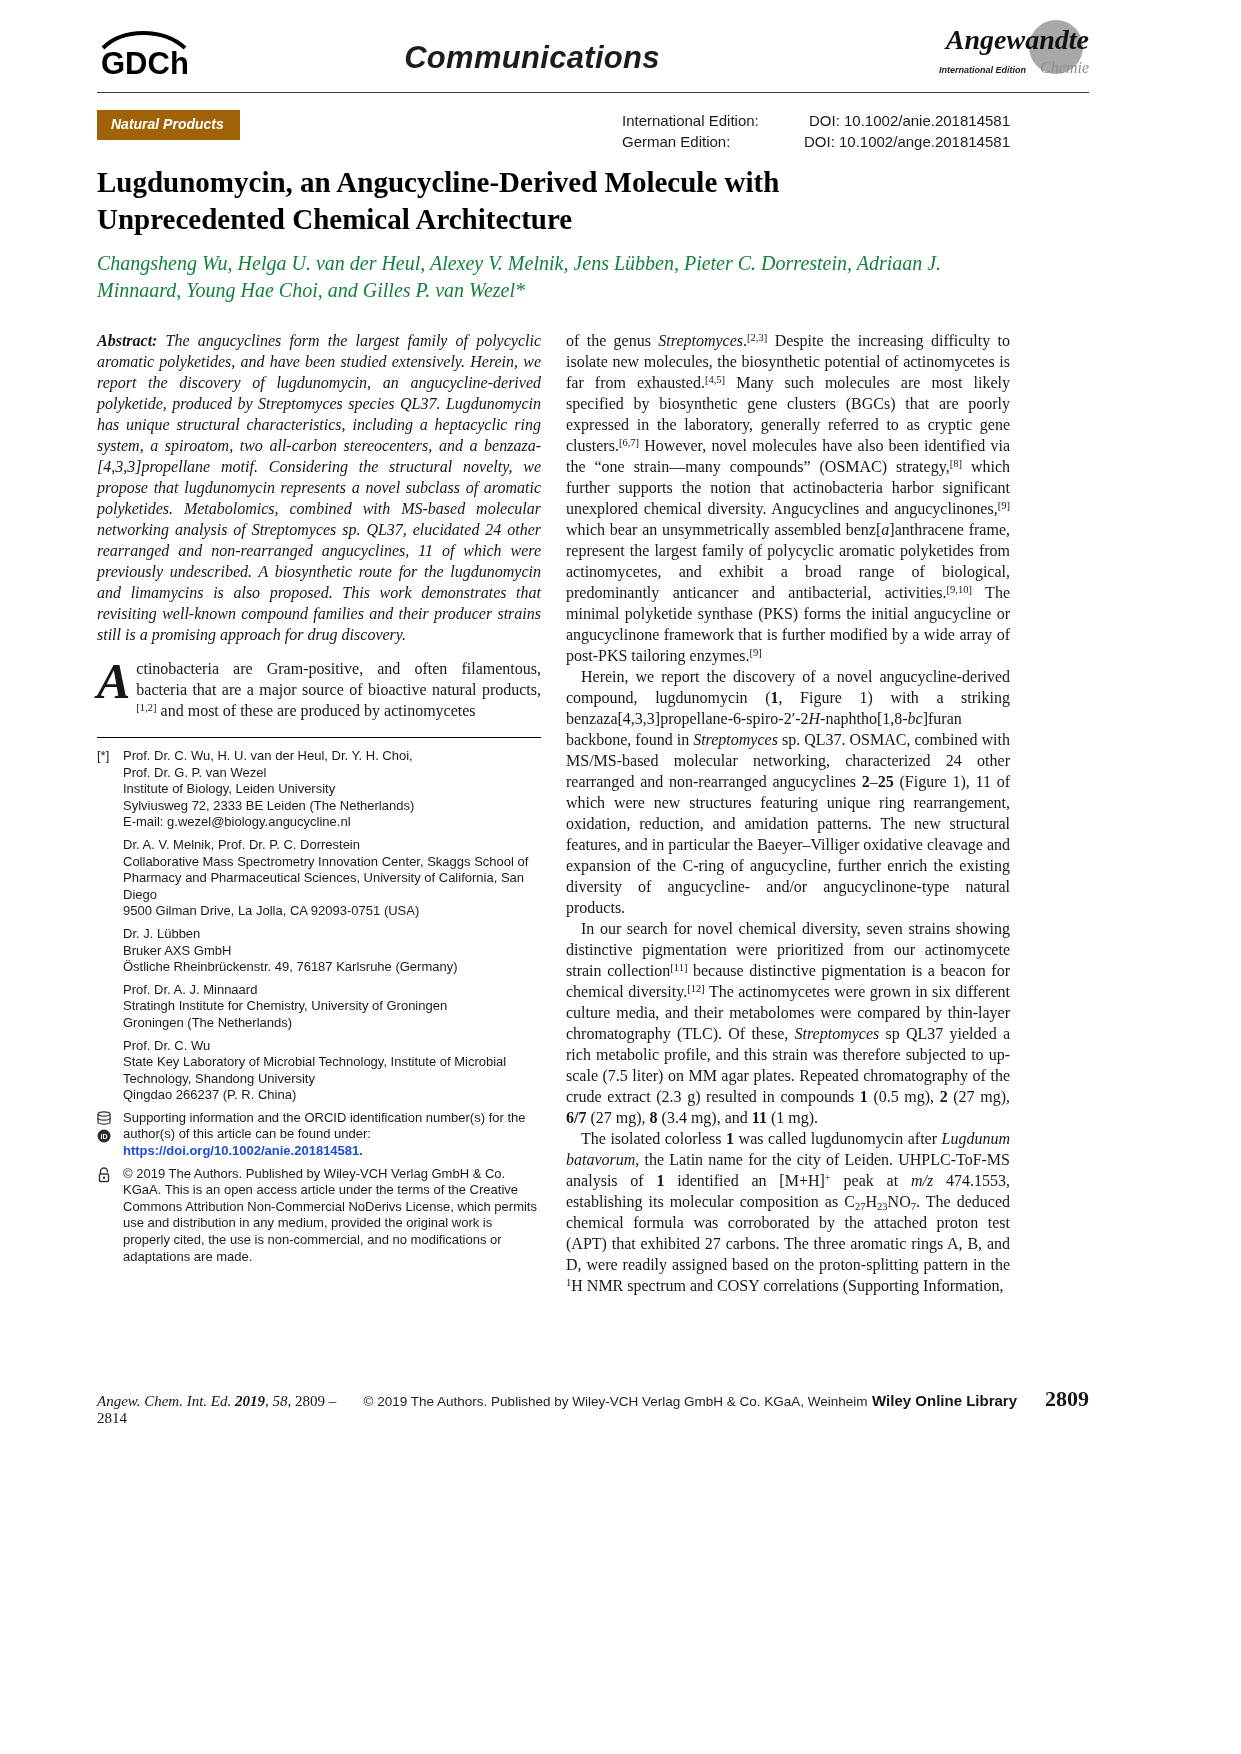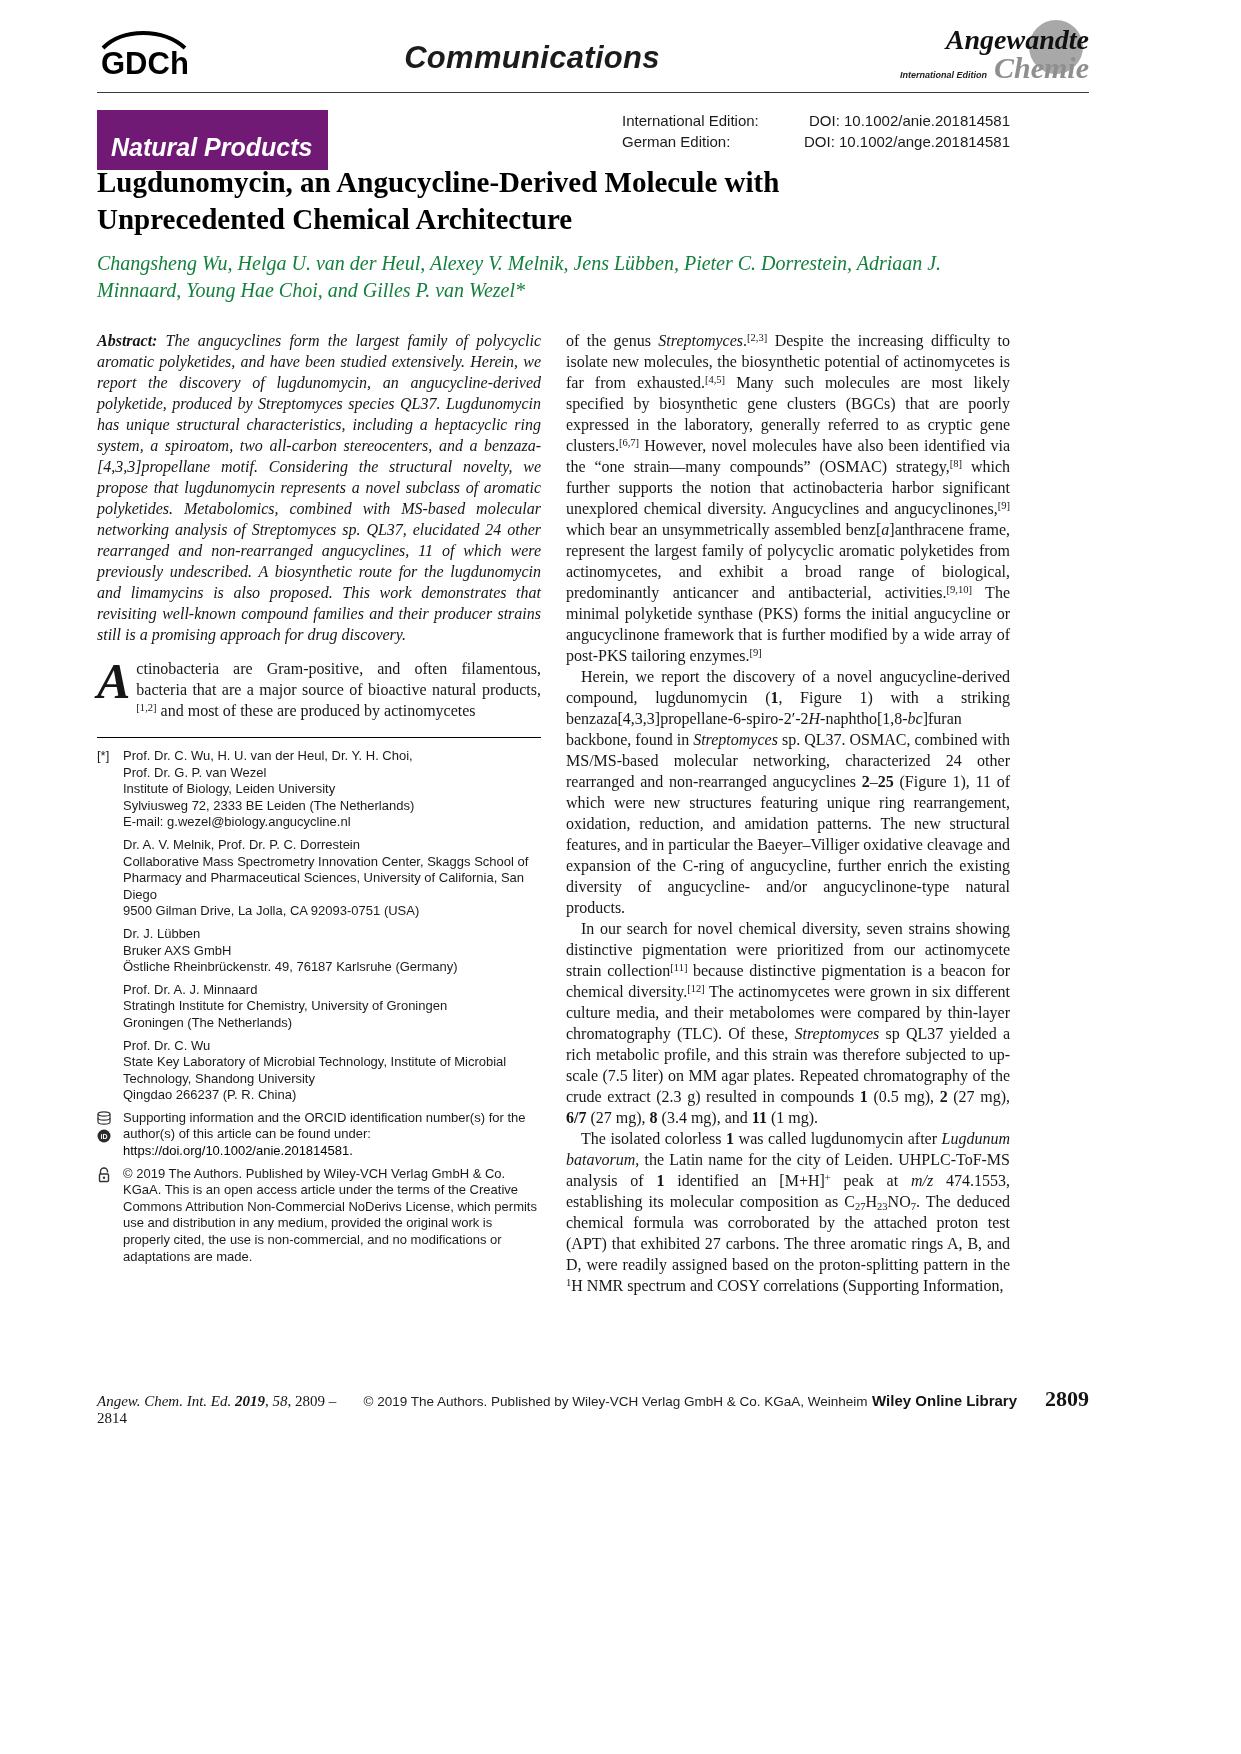--- a/index.html
+++ b/index.html
@@ -17,28 +17,28 @@
   .ang-logo { position:relative; width:218px; height:64px; text-align:right; }
   .ang-circle { position:absolute; right:6px; top:-4px; width:54px; height:54px;
     border-radius:50%; background:#a8a8a8; z-index:0; }
   .ang-name { position:relative; z-index:1; font-family:"Liberation Serif", serif;
     font-weight:bold; font-style:italic; font-size:28px; line-height:32px; color:#111; }
   .ang-sub { position:relative; z-index:1; display:flex; justify-content:flex-end;
     align-items:baseline; gap:7px; }
   .ang-intl { font-family:"Liberation Sans", sans-serif; font-style:italic;
     font-weight:bold; font-size:9px; color:#222; }
   .ang-chemie { font-family:"Liberation Serif", serif; font-style:italic;
-    font-weight:bold; font-size:30px; color:#8f8f8f; line-height:24px; }
+    font-weight:normal; font-size:16px; color:#8f8f8f; line-height:24px;margin-left:7px; }
   .header-rule { position:absolute; top:92px; left:97px; width:992px;
     border-top:1.5px solid #3a3a3a; }
   
   .badge-row { position:absolute; top:110px; left:97px; width:913px;
     display:flex; justify-content:space-between; align-items:flex-start; }
-  .badge { background:#701a75; color:#fff; font-family:"Liberation Sans", sans-serif;
-    font-style:italic; font-weight:bold; font-size:25px; padding:23px 16px 8px 14px; }
+  .badge { background:#a16207; color:#fff; font-family:"Liberation Sans", sans-serif;
+    font-style:italic; font-weight:bold; font-size:14px; padding:6px 16px 8px 14px; }
   .doi-block { font-family:"Liberation Sans", sans-serif; font-size:15px;
     line-height:21px; color:#1a1a1a; }
   .doi-row { display:flex;justify-content:space-between; }
   .doi-label { width:182px; }
   
   .title { position:absolute; top:164px; left:97px; width:820px;
     font-size:29px; line-height:37px; font-weight:bold; color:#000; }
   .authors { position:absolute; top:250px; left:97px; width:930px;
     font-style:italic; font-size:20px; line-height:27px; color:#15803d; }
   
@@ -52,21 +52,21 @@
   sup { font-size:0.66em; vertical-align:baseline; position:relative; top:-0.45em; line-height:0; }
   sub { font-size:0.66em; vertical-align:baseline; position:relative; top:0.25em; line-height:0; }
   .fn-rule { margin-top:16px; border-top:1px solid #000; }
   .footnotes { margin-top:10px; font-family:"Liberation Sans", sans-serif;
     font-size:13px; line-height:16.6px; text-align:left; color:#1b1b1b; }
   .fn-group { display:flex; margin-bottom:6px; }
   .fn-marker { width:26px; flex:none; }
   .fn-icons { width:26px; flex:none; display:flex; flex-direction:column;
     gap:4px; align-items:flex-start; padding-top:1px; }
   .fn-body { flex:1; }
-  .fn-link { color:#000000; text-decoration:none; }
+  .fn-link { color:#1d4ed8; text-decoration:none;font-weight:bold; }
   .para { margin:0; }
   .para + .para { text-indent:15px; }
   
   .footer { position:absolute; top:1386px; left:97px; width:992px;
     display:flex; align-items:baseline; }
   .footer-citation { font-size:15px; width:262px; }
   .footer-copyright { font-family:"Liberation Sans", sans-serif; font-size:13.5px;
     flex:1; text-align:center; color:#222; }
   .footer-right { display:flex; align-items:baseline; gap:28px; }
   .footer-library { font-family:"Liberation Sans", sans-serif; font-weight:bold; font-size:15px; }

